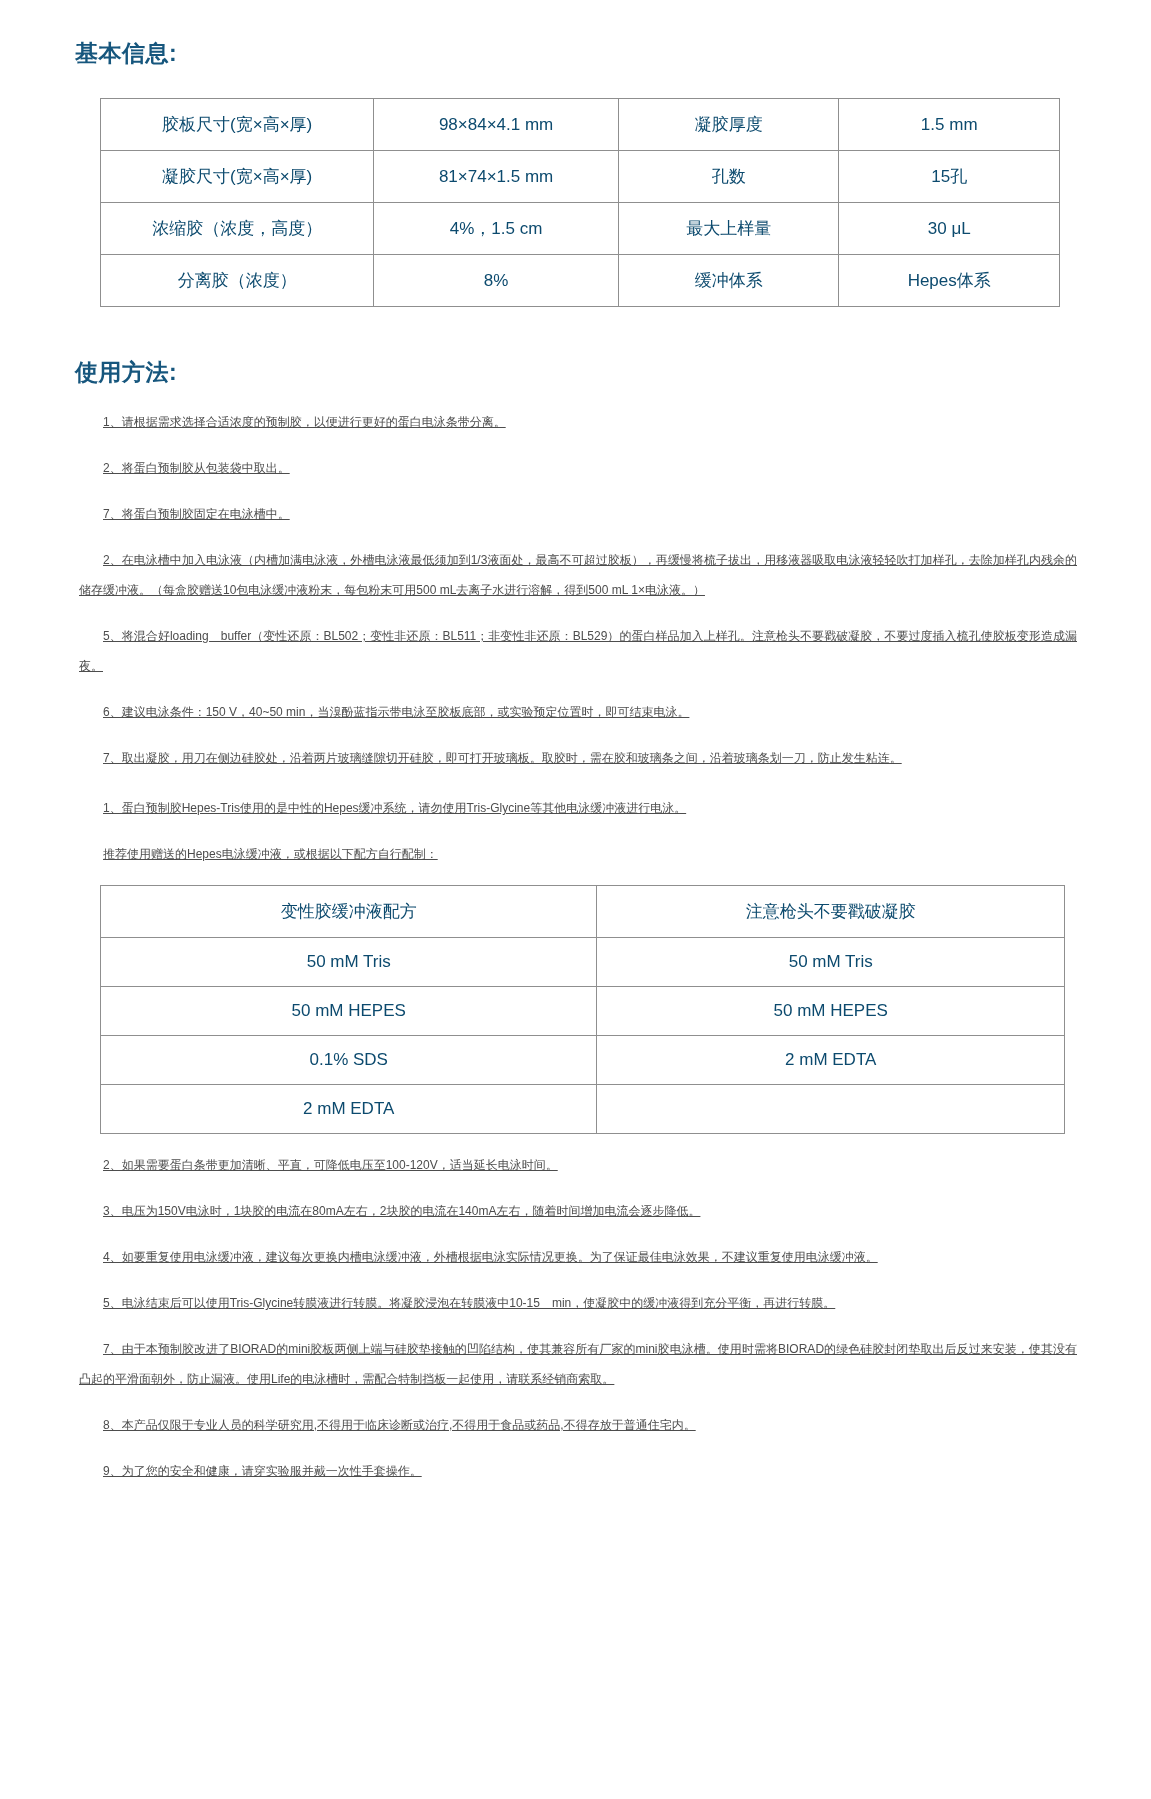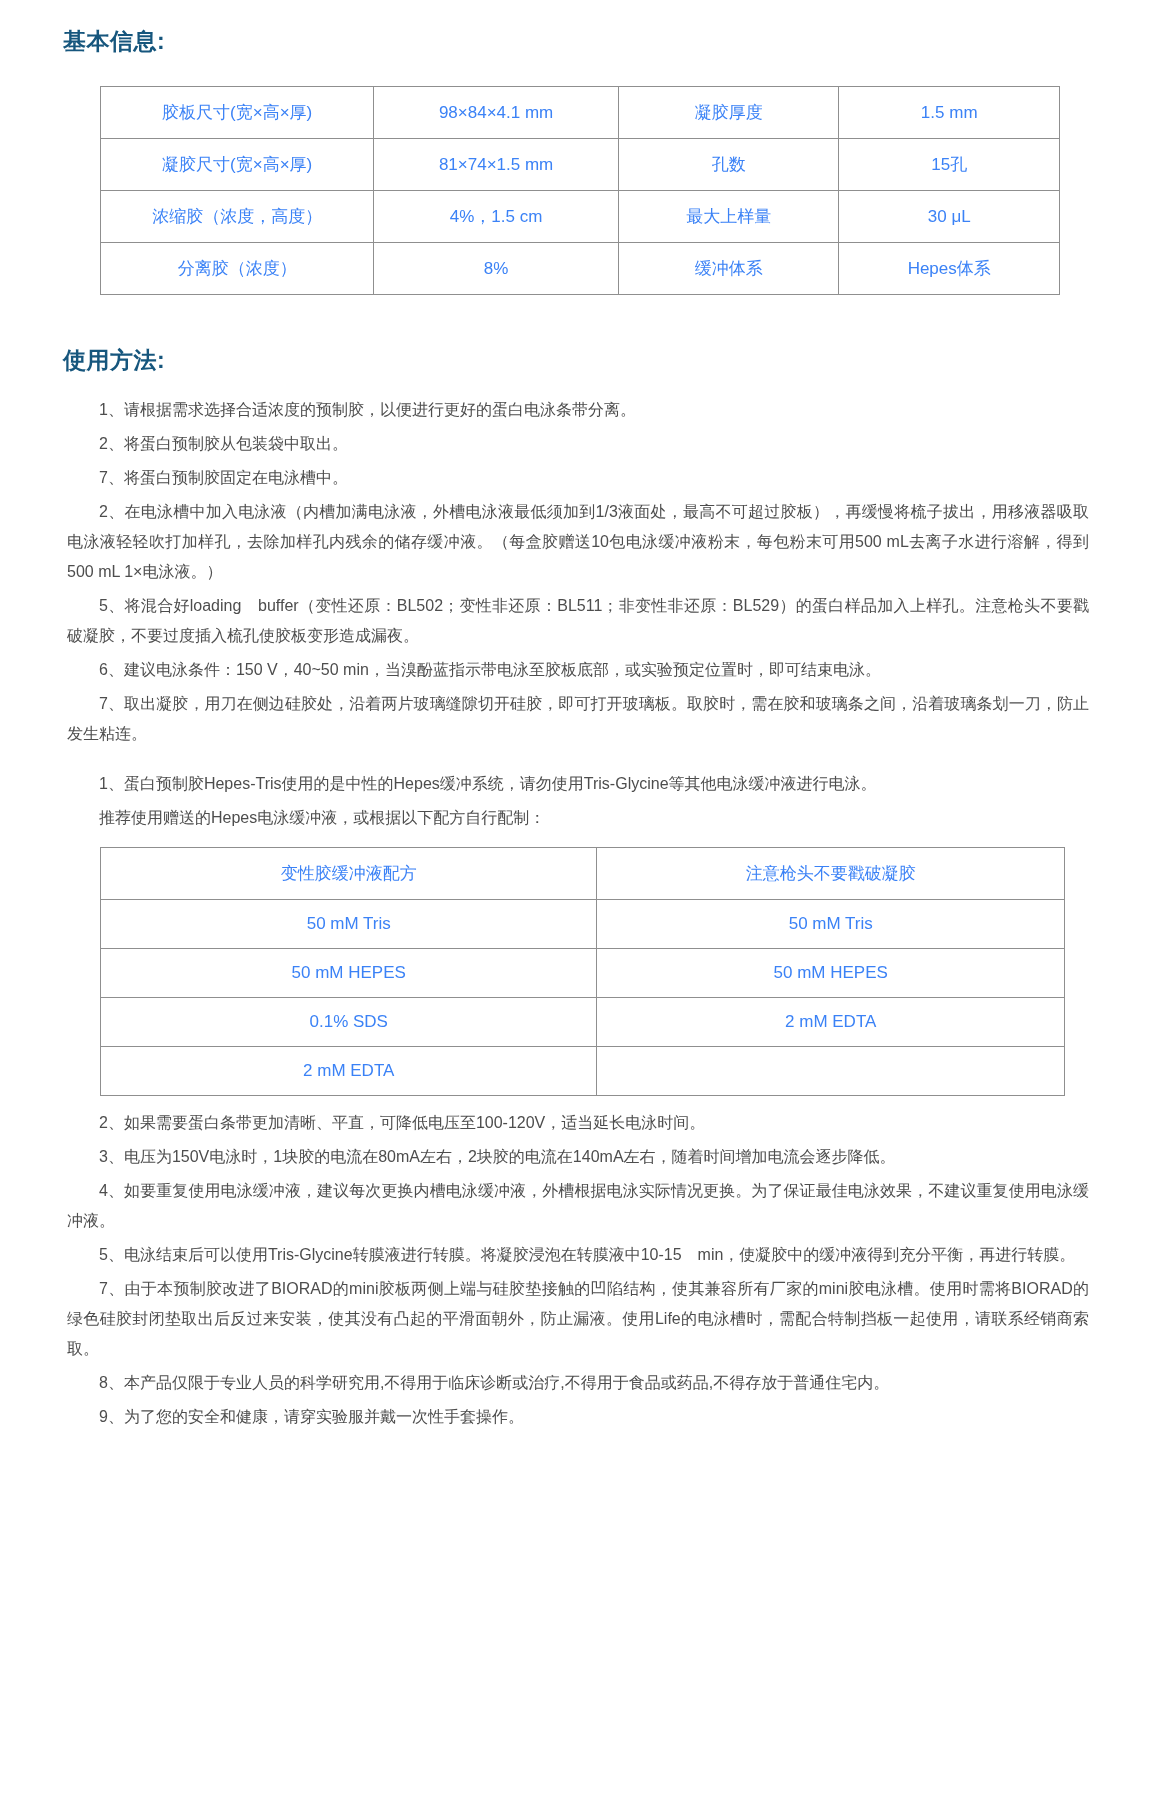--- a/index.html
+++ b/index.html
@@ -11,21 +11,21 @@
   }
   .page {
     width: 1151px;
     height: 1799px;
     padding: 26px 58px 0 63px;
     color: #4d4d4d;
     overflow: hidden;
     background: #ffffff;
   }
   .section-heading {
-    margin: 0;
+    margin: 12px;
     font-size: 23px;
     line-height: 30px;
     font-weight: bold;
     color: #16567d;
     letter-spacing: 0.5px;
   }
   .heading-usage { margin-top: 50px; }
   .heading-notes { margin-top: 44px; }
 
   table {
@@ -38,34 +38,35 @@
   }
   .buffer-table {
     width: 965px;
     margin: 14px 0 12px 37px;
   }
   .info-table td, .buffer-table td {
     border: 1px solid #8f8f8f;
     text-align: center;
     vertical-align: middle;
     font-size: 17px;
-    color: #3b82f6;
+    color: #0c4a6e;
     padding: 14px 10px;
   }
   .info-table td { height: 45px; }
   .buffer-table td { height: 46px; }
 
   .steps { margin-top: 20px; }
   .steps p {
-    margin: 4px;
-    font-size: 16px;
+    margin: 16px;
+    font-size: 12px;
     line-height: 30px;
     text-indent: 2em;
     text-align: justify;
     color: #4d4d4d;
+    text-decoration: underline;
   }
 </style>
 </head>
 <body>
 
 <div class="page">
 
   <h2 class="section-heading">基本信息:</h2>
 
   <table class="info-table">

